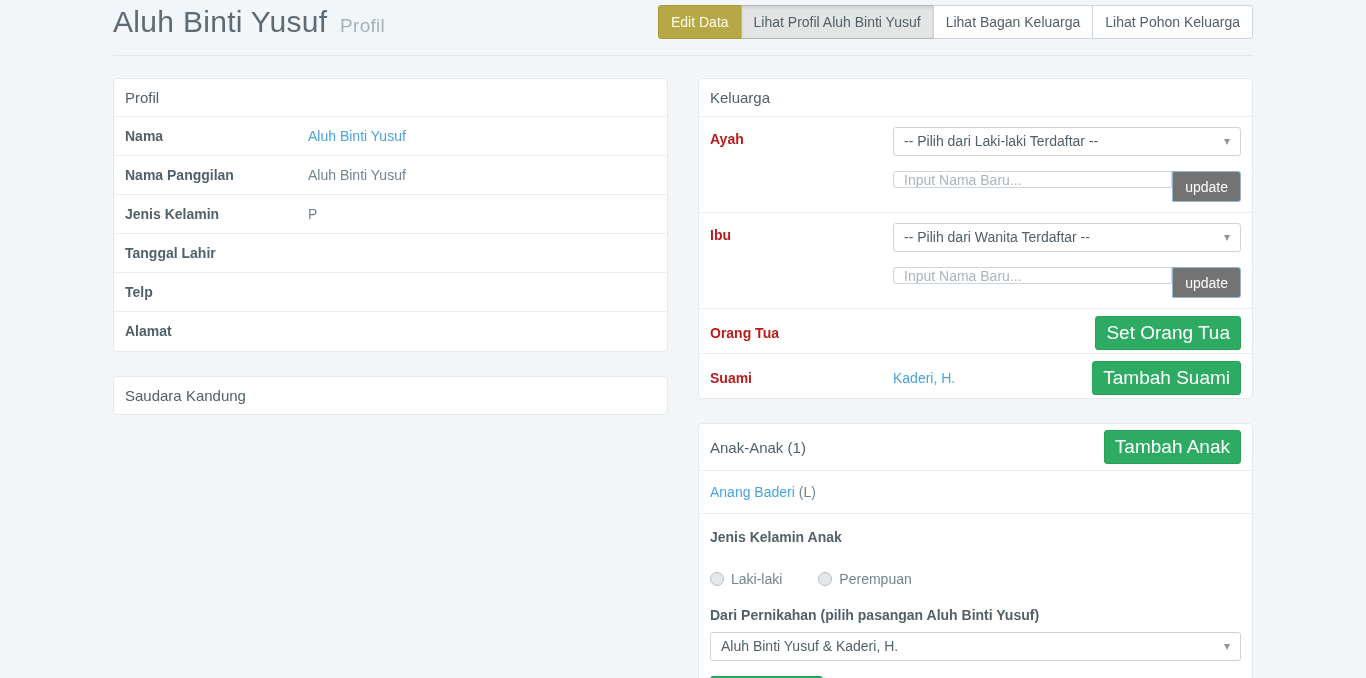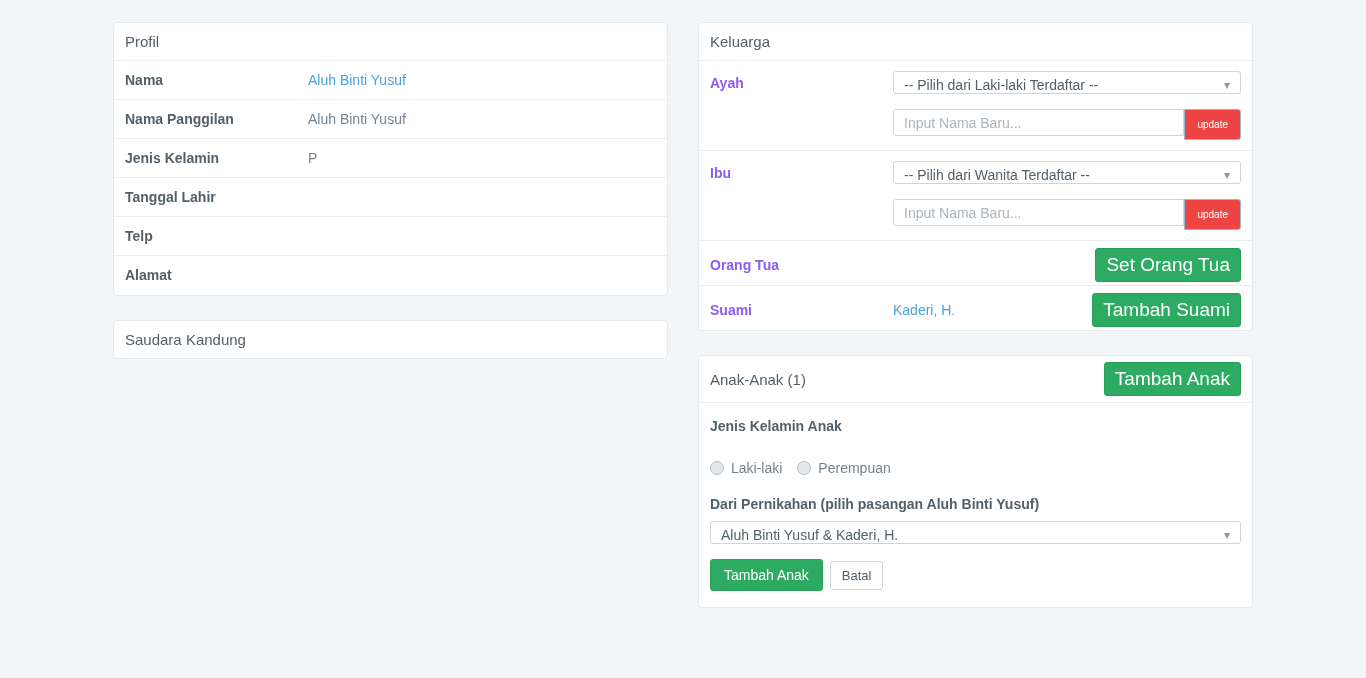--- a/index.html
+++ b/index.html
@@ -60,47 +60,47 @@
   .prow { display: flex; padding: 11px; border-bottom: 1px solid #eaeff2; min-height: 39px; }
   .prow:last-child { border-bottom: none; }
   .plabel { width: 183px; flex: 0 0 183px; font-weight: bold; color: #526069; }
   .pvalue { color: #76838f; }
   a.link { color: #4aa3df; text-decoration: none; cursor: pointer; }
 
   
   .krow { display: flex; padding: 10px 11px; border-bottom: 1px solid #eaeff2; }
   .krow:last-child { border-bottom: none; }
   .krow.vcenter { align-items: center; min-height: 40px; padding-top: 7px; padding-bottom: 3px; }
-  .klabel { width: 183px; flex: 0 0 183px; font-weight: bold; color: #8b5cf6; padding-top: 4px; }
+  .klabel { width: 183px; flex: 0 0 183px; font-weight: bold; color: #b91c1c; padding-top: 4px; }
   .krow.vcenter .klabel { padding-top: 0; }
   .kcontrol { flex: 1; }
   .kspacer { flex: 1; }
 
   .select-box {
-    position: relative; height: 23px; line-height: 27px;
+    position: relative; height: 29px; line-height: 27px;
     border: 1px solid #ccd5db; border-radius: 3px;
     padding: 0 26px 0 10px; color: #526069; background: #fff;
     cursor: pointer; overflow: hidden; white-space: nowrap;
   }
   .select-box .caret-icon {
     position: absolute; right: 10px; top: 0; line-height: 27px;
     color: #8c979f; font-size: 12px;
   }
 
   .input-group { display: flex; margin-top: 15px; }
   .text-input {
     font-family: "Liberation Sans", sans-serif; font-size: 14px;
     border: 1px solid #ccd5db; border-radius: 3px;
-    height: 27px; padding: 0 10px; color: #526069; outline: none; background: #fff;
+    height: 17px; padding: 0 10px; color: #526069; outline: none; background: #fff;
   }
   .text-input::placeholder { color: #a9b5bd; }
   .input-group .text-input { flex: 1; border-radius: 3px 0 0 3px; }
   .btn-update {
-    font-family: "Liberation Sans", sans-serif; font-size: 10px;
-    background: #ef4444; border: 1px solid #93b9d3; color: #fff;
+    font-family: "Liberation Sans", sans-serif; font-size: 14px;
+    background: #737373; border: 1px solid #93b9d3; color: #fff;
     border-radius: 0 3px 3px 0; padding: 0 12px; height: 31px; cursor: pointer;
   }
 
   .btn-green-sm {
     font-family: "Liberation Sans", sans-serif; font-size: 19px;
     background: #2eab63; border: 1px solid #27a058; color: #fff;
     border-radius: 3px; padding: 5px 10px; cursor: pointer; white-space: nowrap;
   }
 
   
@@ -112,39 +112,48 @@
   .fg-left { width: 247px; flex: 0 0 247px; margin-right: 30px; }
   .fg-right { flex: 1; }
   .flabel { display: block; font-weight: bold; color: #526069; margin-bottom: 10px; }
   .nama-anak-input { width: 100%; height: 34px; }
   .radio-row { display: flex; align-items: center; padding-top: 16px; }
   .radio-circle {
     width: 14px; height: 14px; border-radius: 50%;
     border: 1px solid #b4bdc3; background: #e4e8ea;
     display: inline-block; margin-right: 7px; cursor: pointer; flex: 0 0 14px;
   }
-  .radio-label { margin-right: 15px; color: #76838f; }
+  .radio-label { margin-right: 36px; color: #76838f; }
   .pernikahan-label { margin-top: 20px; margin-bottom: 9px; }
   .form-actions { margin-top: 15px; display: flex; align-items: center; }
   .btn-green-lg {
     font-family: "Liberation Sans", sans-serif; font-size: 14px;
     background: #2eab63; border: 1px solid #27a058; color: #fff;
     border-radius: 3px; padding: 7px 13px; cursor: pointer;
   }
   .btn-batal {
     font-family: "Liberation Sans", sans-serif; font-size: 13px;
     background: #fff; border: 1px solid #ccd5db; color: #526069;
     border-radius: 3px; padding: 6px 11px; margin-left: 7px; cursor: pointer;
   }
 </style>
 </head>
 <body>
 
 <div class="container">
 
+  <div class="page-header">
+    <h1 class="page-title"><span>Aluh Binti Yusuf</span> <small>Profil</small></h1>
+    <div class="btn-group">
+      <button class="btn btn-olive">Edit Data</button>
+      <button class="btn btn-pressed">Lihat Profil Aluh Binti Yusuf</button>
+      <button class="btn">Lihat Bagan Keluarga</button>
+      <button class="btn">Lihat Pohon Keluarga</button>
+    </div>
+  </div>
 
   <div class="content-row">
 
     <div class="col">
 
       <div class="panel">
         <div class="panel-heading bordered">
           <span>Profil</span>
         </div>
         <div class="prow">
@@ -228,20 +237,24 @@
           <button class="btn-green-sm">Tambah Suami</button>
         </div>
       </div>
 
       <div class="panel">
         <div class="panel-heading bordered tight">
           <span>Anak-Anak (1)</span>
           <button class="btn-green-sm">Tambah Anak</button>
         </div>
 
+        <div class="child-row">
+          <a class="link">Anang Baderi</a>
+          <span class="child-gender">(L)</span>
+        </div>
 
         <div class="anak-form">
           <div class="form-grid">
             <div class="fg-right">
               <label class="flabel">Jenis Kelamin Anak</label>
               <div class="radio-row">
                 <span class="radio-circle"></span>
                 <span class="radio-label">Laki-laki</span>
                 <span class="radio-circle"></span>
                 <span class="radio-label">Perempuan</span>

